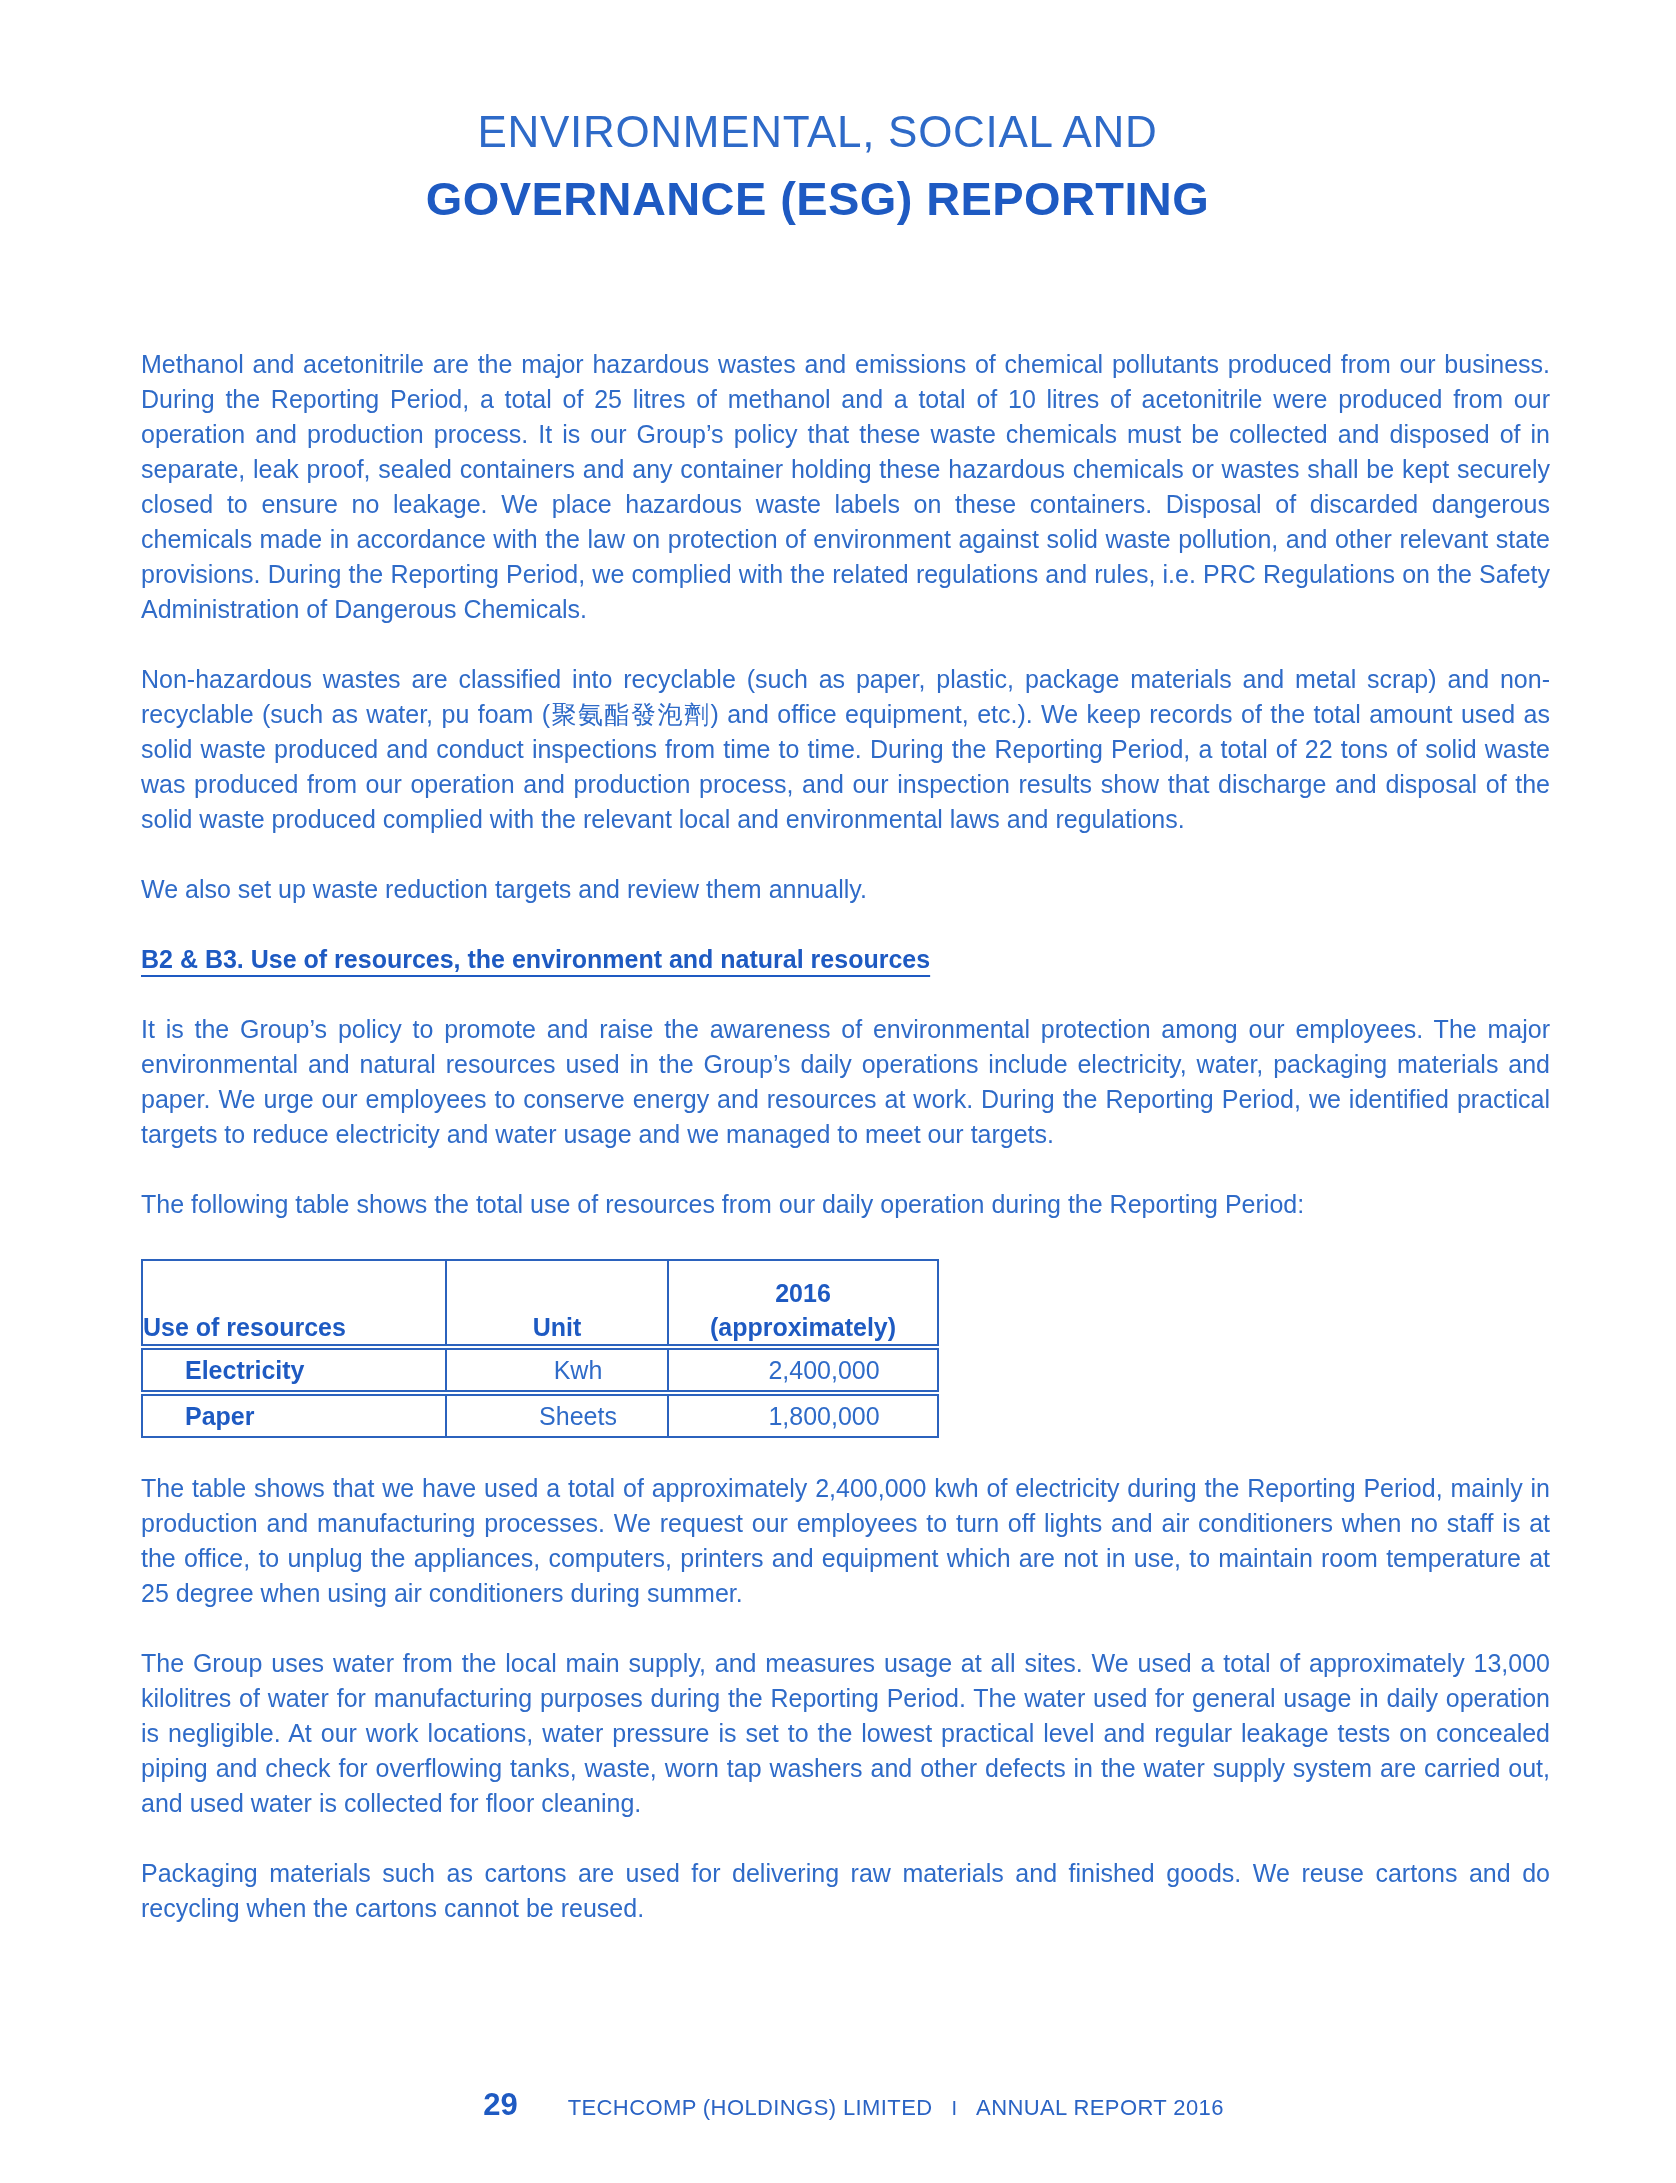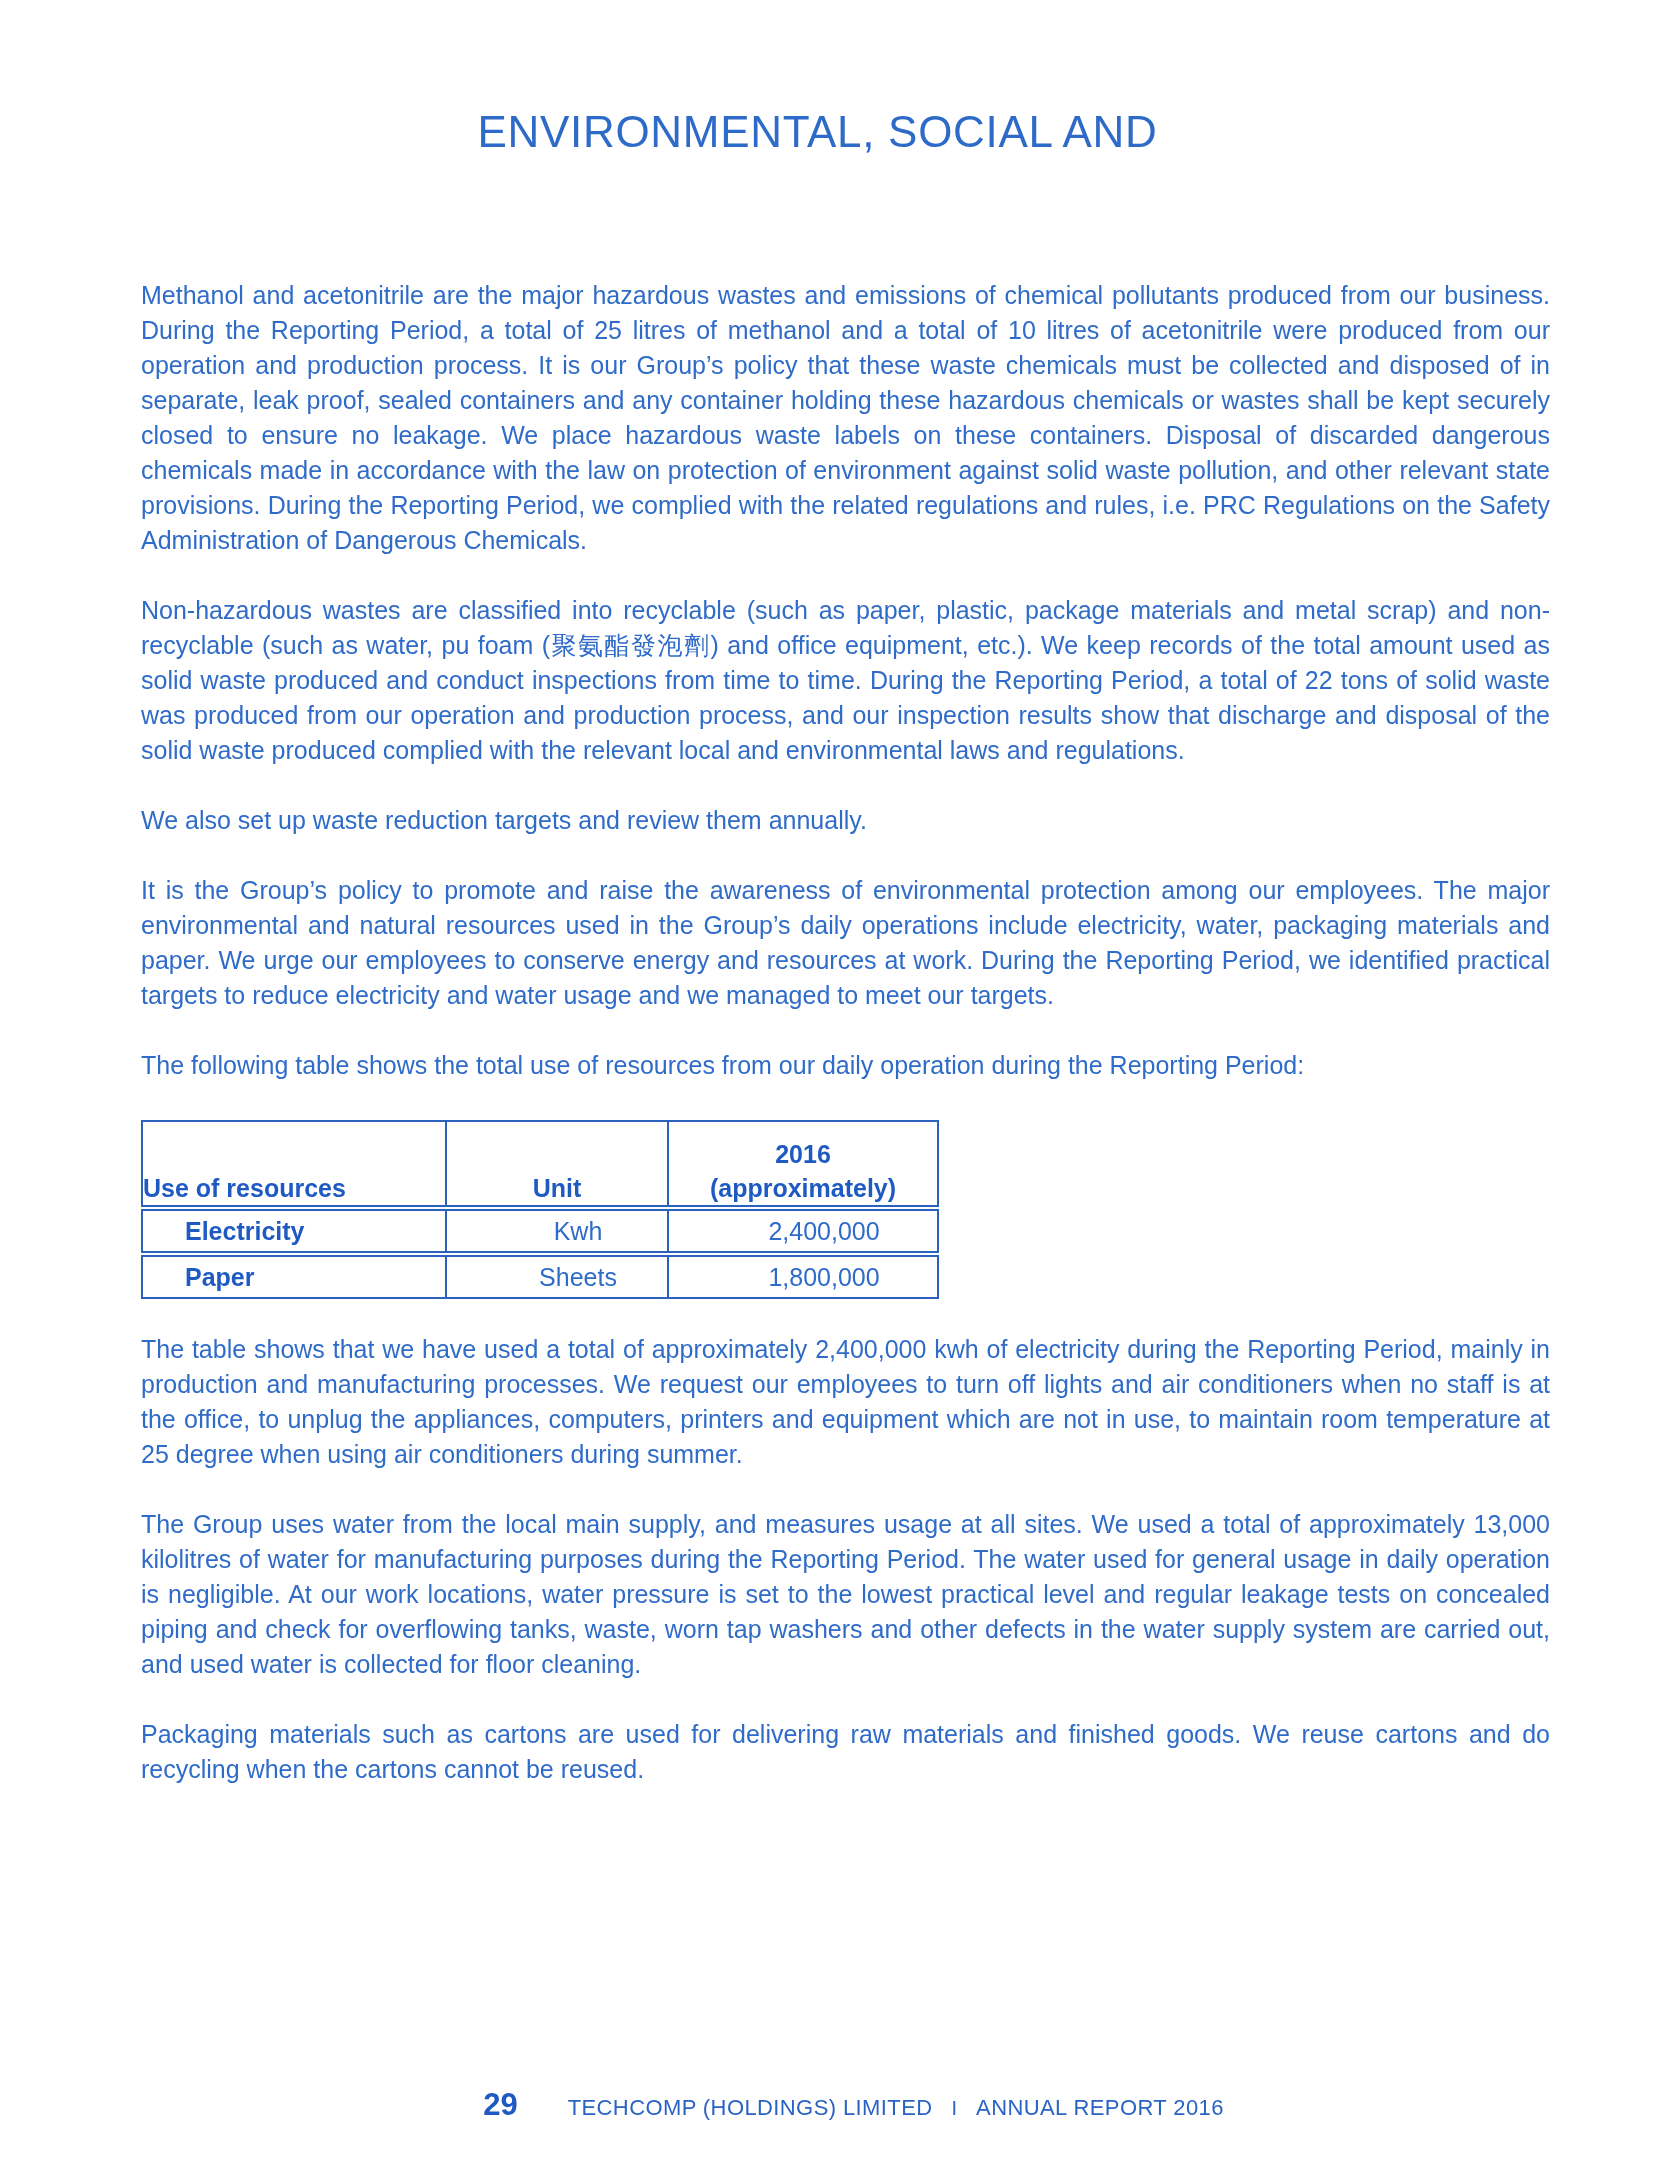--- a/index.html
+++ b/index.html
@@ -140,30 +140,32 @@
     margin: 0 19px;
   }
 </style>
 </head>
 <body>
 
 <div class="page">
 
   <header class="doc-title">
     <div class="title-line1">ENVIRONMENTAL, SOCIAL AND</div>
+    <div class="title-line2">GOVERNANCE (ESG) REPORTING</div>
   </header>
 
   <main class="content">
 
     <p>Methanol and acetonitrile are the major hazardous wastes and emissions of chemical pollutants produced from our business. During the Reporting Period, a total of 25 litres of methanol and a total of 10 litres of acetonitrile were produced from our operation and production process. It is our Group’s policy that these waste chemicals must be collected and disposed of in separate, leak proof, sealed containers and any container holding these hazardous chemicals or wastes shall be kept securely closed to ensure no leakage. We place hazardous waste labels on these containers. Disposal of discarded dangerous chemicals made in accordance with the law on protection of environment against solid waste pollution, and other relevant state provisions. During the Reporting Period, we complied with the related regulations and rules, i.e. PRC  Regulations on the Safety Administration of Dangerous Chemicals.</p>
 
     <p>Non-hazardous wastes are classified into recyclable (such as paper, plastic, package materials and metal scrap) and non-recyclable (such as water, pu foam (聚氨酯發泡劑) and office equipment, etc.). We keep records of the total amount used as solid waste produced and conduct inspections from time to time. During the Reporting Period, a total of 22 tons of solid waste was produced from our operation and production process, and our inspection results show that discharge and disposal of the solid waste produced complied with the relevant local and environmental laws and regulations.</p>
 
     <p>We also set up waste reduction targets and review them annually.</p>
 
+    <h2 class="section-heading">B2 &amp; B3. Use of resources, the environment and natural resources</h2>
 
     <p>It is the Group’s policy to promote and raise the awareness of environmental protection among our employees. The major environmental and natural resources used in the Group’s daily operations include electricity, water, packaging materials and paper. We urge our employees to conserve energy and resources at work. During the Reporting Period, we identified practical targets to reduce electricity and water usage and we managed to meet our targets.</p>
 
     <p>The following table shows the total use of resources from our daily operation during the Reporting Period:</p>
 
     <table class="resources-table">
       <colgroup>
         <col class="col-resource">
         <col class="col-unit">
         <col class="col-value">

